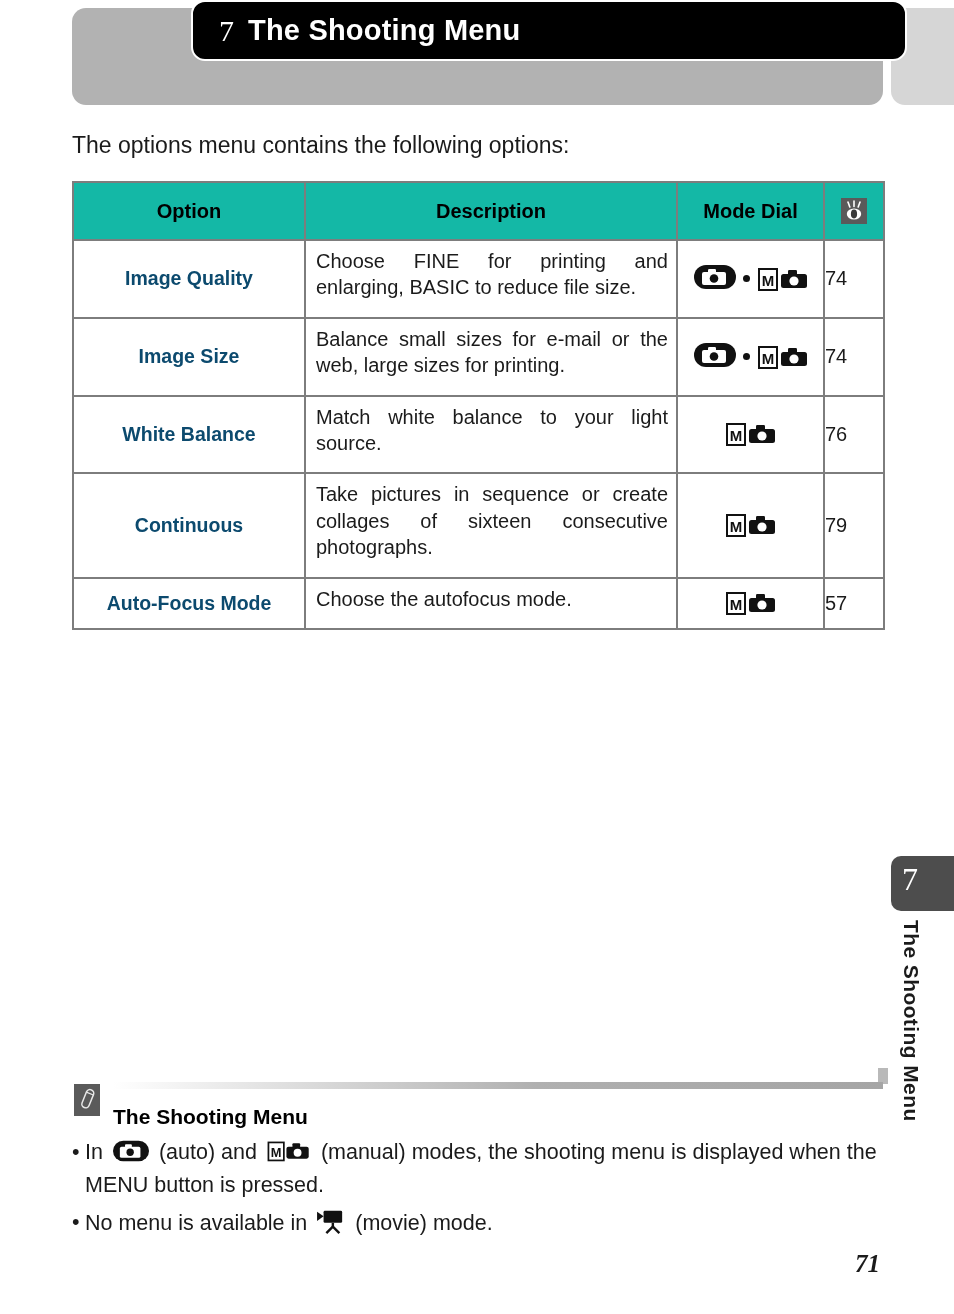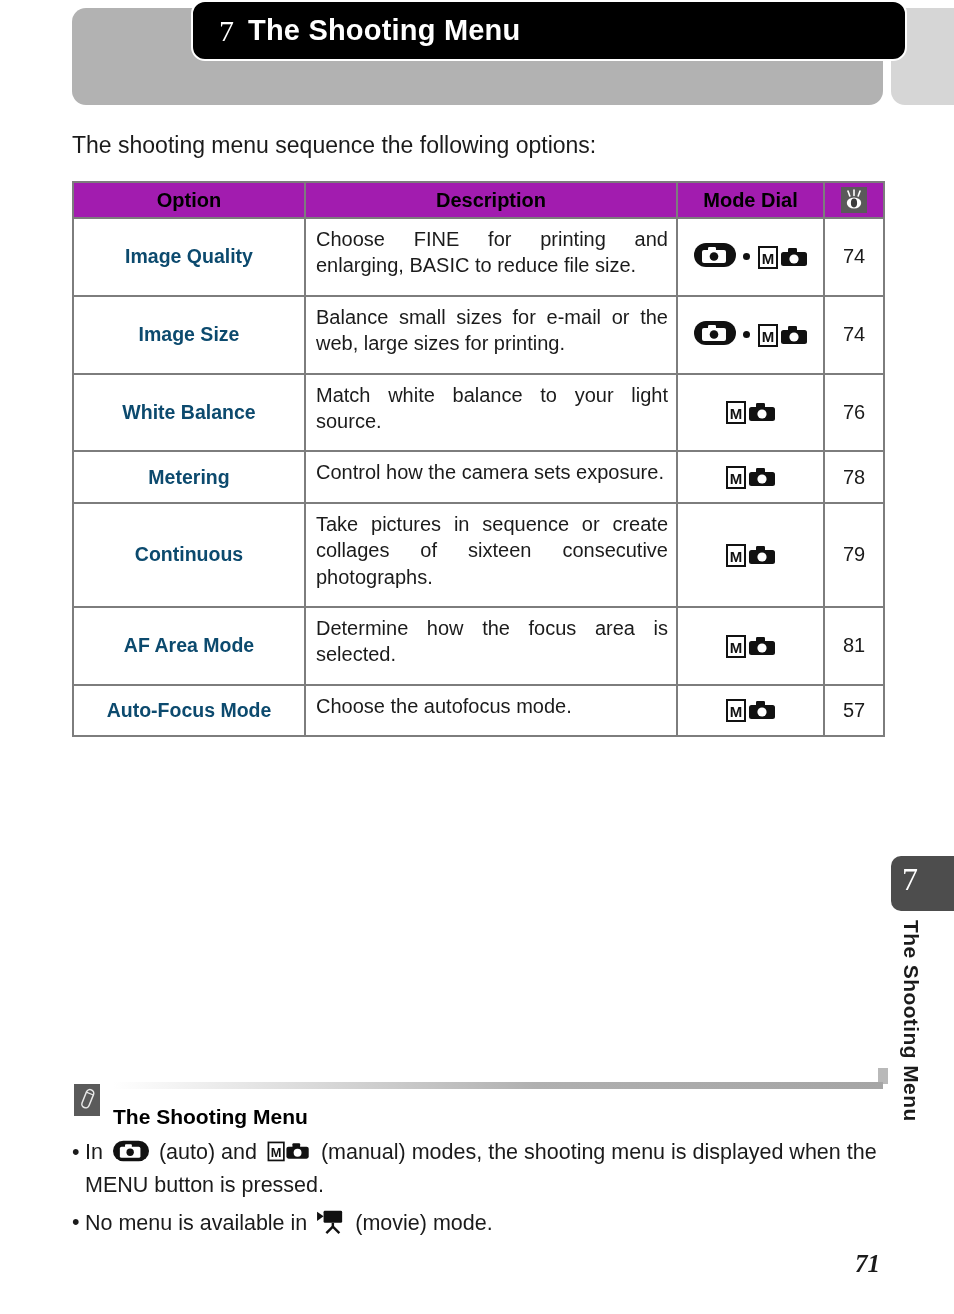--- a/index.html
+++ b/index.html
@@ -86,22 +86,22 @@
   table.main {
     border-collapse: collapse;
     width: 811px;
     table-layout: fixed;
   }
   table.main th, table.main td {
     border: 2px solid #7d7d7d;
     vertical-align: middle;
   }
   table.main thead th {
-    background: #a21caf;
-    height: 36px;
+    background: #14b8a6;
+    height: 58px;
     font-size: 20px;
     font-weight: bold;
     color: #000;
     text-align: center;
   }
   .col-opt   { width: 232px; }
   .col-desc  { width: 372px; }
   .col-mode  { width: 147px; }
   .col-page  { width: 60px; }
 
@@ -117,21 +117,20 @@
     text-align-last: left;
     font-size: 20px;
     color: #1b1b1b;
     padding: 7px 8px 16px 10px;
     line-height: 1.32;
     hyphens: none;
   }
   td.desc.single { text-align: center; }
   td.mode { text-align: center; padding: 4px; }
   td.page {
-    text-align: center;
     font-size: 20px;
     color: #1b1b1b;
   }
 
   
   .icon-eye {
     display: inline-block;
     width: 26px; height: 26px;
     background: #5a5a5a;
     vertical-align: middle;
@@ -252,21 +251,21 @@
   <div>
     <div class="header-grey-right"></div>
     <div class="header-grey">
       <div class="header-black">
         <span class="header-chapnum">7</span>
         <span class="header-title">The Shooting Menu</span>
       </div>
     </div>
   </div>
 
-  <div class="intro">The shooting menu sequence the following options:</div>
+  <div class="intro">The options menu contains the following options:</div>
 
   <div class="tbl-wrap">
     <table class="main">
       <colgroup>
         <col class="col-opt">
           <col class="col-desc">
           <col class="col-mode">
           <col class="col-page">
       </colgroup>
       <thead>
@@ -364,38 +363,20 @@
               <svg width="28" height="28" viewBox="0 0 28 28">
                 <rect x="1" y="9" width="26" height="14" rx="2.5" fill="#111111"></rect>
                 <rect x="8" y="5" width="9" height="5" rx="1.2" fill="#111111"></rect>
                 <circle cx="14" cy="16" r="4.6" fill="#ffffff"></circle>
               </svg>
             </span>
           </td>
           <td class="page">76</td>
         </tr>
 
-        <tr>
-          <td class="opt">Metering</td>
-          <td class="desc">Control how the camera sets exposure.</td>
-          <td class="mode">
-            <span class="ic-mcam">
-              <svg width="22" height="28" viewBox="0 0 22 28">
-                <rect x="2" y="4" width="18" height="21" fill="#ffffff" stroke="#111111" stroke-width="2"></rect>
-                <text x="11" y="20.5" font-family="Liberation Sans, sans-serif" font-size="15" font-weight="bold" fill="#111111" text-anchor="middle">M</text>
-              </svg>
-              <svg width="28" height="28" viewBox="0 0 28 28">
-                <rect x="1" y="9" width="26" height="14" rx="2.5" fill="#111111"></rect>
-                <rect x="8" y="5" width="9" height="5" rx="1.2" fill="#111111"></rect>
-                <circle cx="14" cy="16" r="4.6" fill="#ffffff"></circle>
-              </svg>
-            </span>
-          </td>
-          <td class="page">78</td>
-        </tr>
 
         <tr>
           <td class="opt">Continuous</td>
           <td class="desc">Take pictures in sequence or create collages of sixteen consecutive photographs.</td>
           <td class="mode">
             <span class="ic-mcam">
               <svg width="22" height="28" viewBox="0 0 22 28">
                 <rect x="2" y="4" width="18" height="21" fill="#ffffff" stroke="#111111" stroke-width="2"></rect>
                 <text x="11" y="20.5" font-family="Liberation Sans, sans-serif" font-size="15" font-weight="bold" fill="#111111" text-anchor="middle">M</text>
               </svg>
@@ -403,38 +384,20 @@
                 <rect x="1" y="9" width="26" height="14" rx="2.5" fill="#111111"></rect>
                 <rect x="8" y="5" width="9" height="5" rx="1.2" fill="#111111"></rect>
                 <circle cx="14" cy="16" r="4.6" fill="#ffffff"></circle>
               </svg>
             </span>
           </td>
           <td class="page">79</td>
         </tr>
 
 
-        <tr>
-          <td class="opt">AF Area Mode</td>
-          <td class="desc">Determine how the focus area is selected.</td>
-          <td class="mode">
-            <span class="ic-mcam">
-              <svg width="22" height="28" viewBox="0 0 22 28">
-                <rect x="2" y="4" width="18" height="21" fill="#ffffff" stroke="#111111" stroke-width="2"></rect>
-                <text x="11" y="20.5" font-family="Liberation Sans, sans-serif" font-size="15" font-weight="bold" fill="#111111" text-anchor="middle">M</text>
-              </svg>
-              <svg width="28" height="28" viewBox="0 0 28 28">
-                <rect x="1" y="9" width="26" height="14" rx="2.5" fill="#111111"></rect>
-                <rect x="8" y="5" width="9" height="5" rx="1.2" fill="#111111"></rect>
-                <circle cx="14" cy="16" r="4.6" fill="#ffffff"></circle>
-              </svg>
-            </span>
-          </td>
-          <td class="page">81</td>
-        </tr>
 
         <tr>
           <td class="opt">Auto-Focus Mode</td>
           <td class="desc single">Choose the autofocus mode.</td>
           <td class="mode">
             <span class="ic-mcam">
               <svg width="22" height="28" viewBox="0 0 22 28">
                 <rect x="2" y="4" width="18" height="21" fill="#ffffff" stroke="#111111" stroke-width="2"></rect>
                 <text x="11" y="20.5" font-family="Liberation Sans, sans-serif" font-size="15" font-weight="bold" fill="#111111" text-anchor="middle">M</text>
               </svg>

